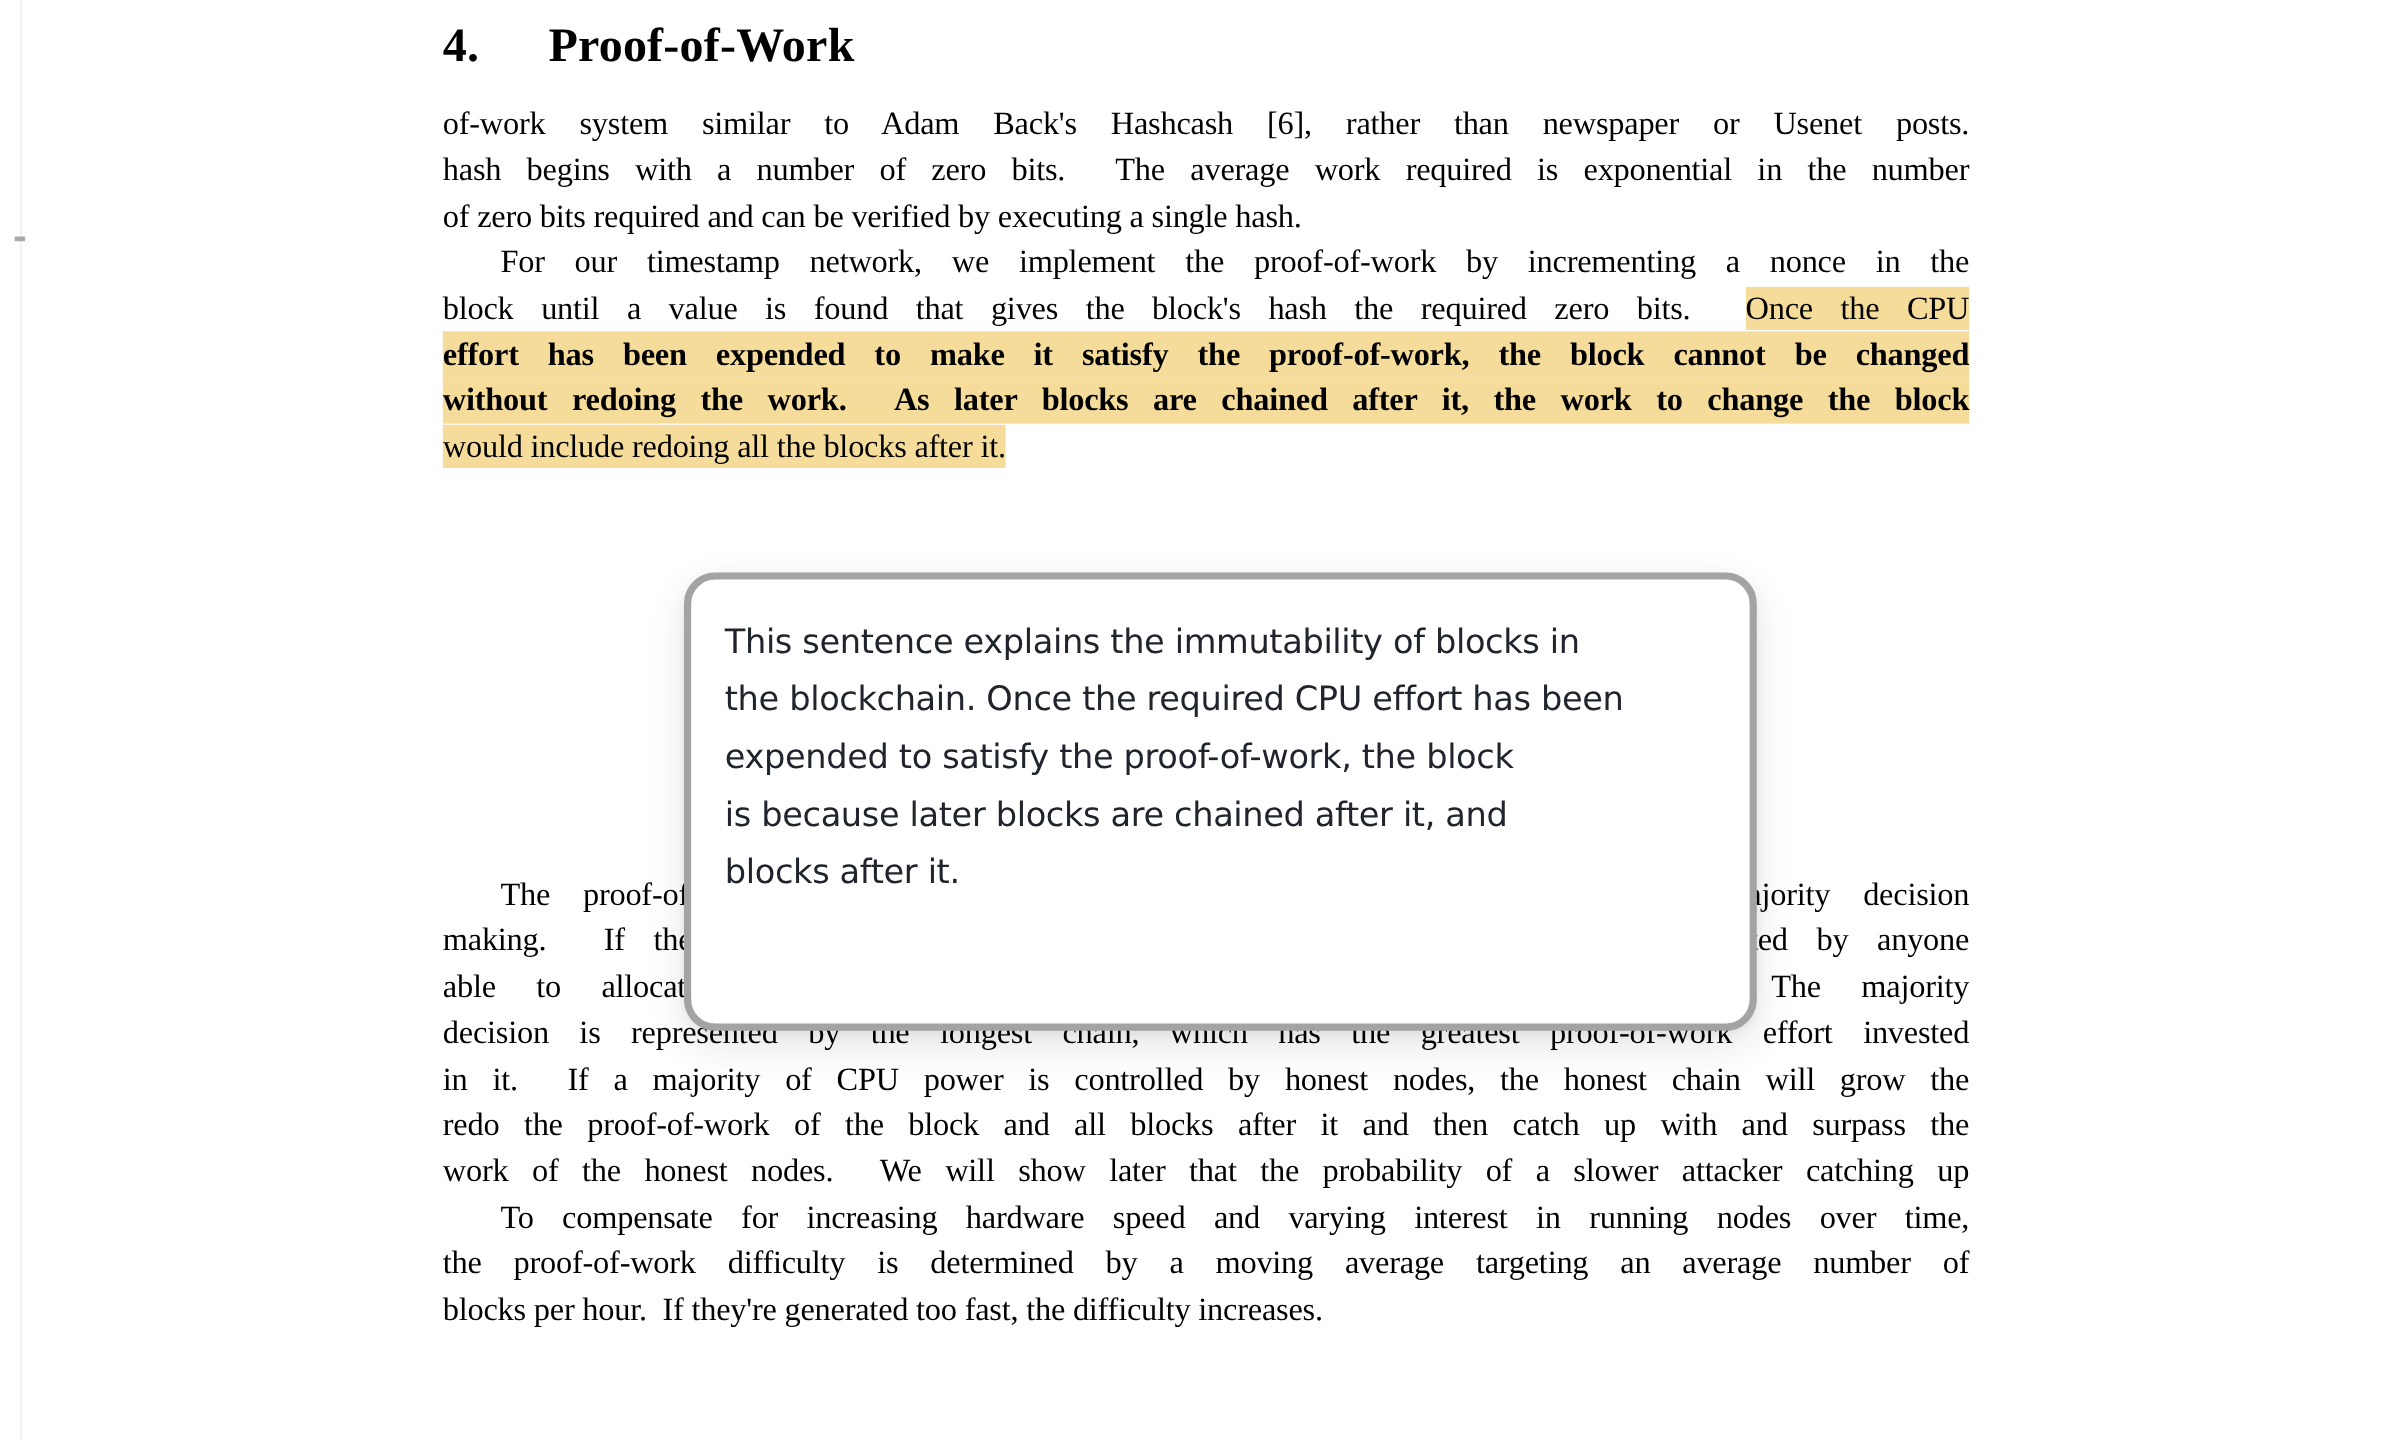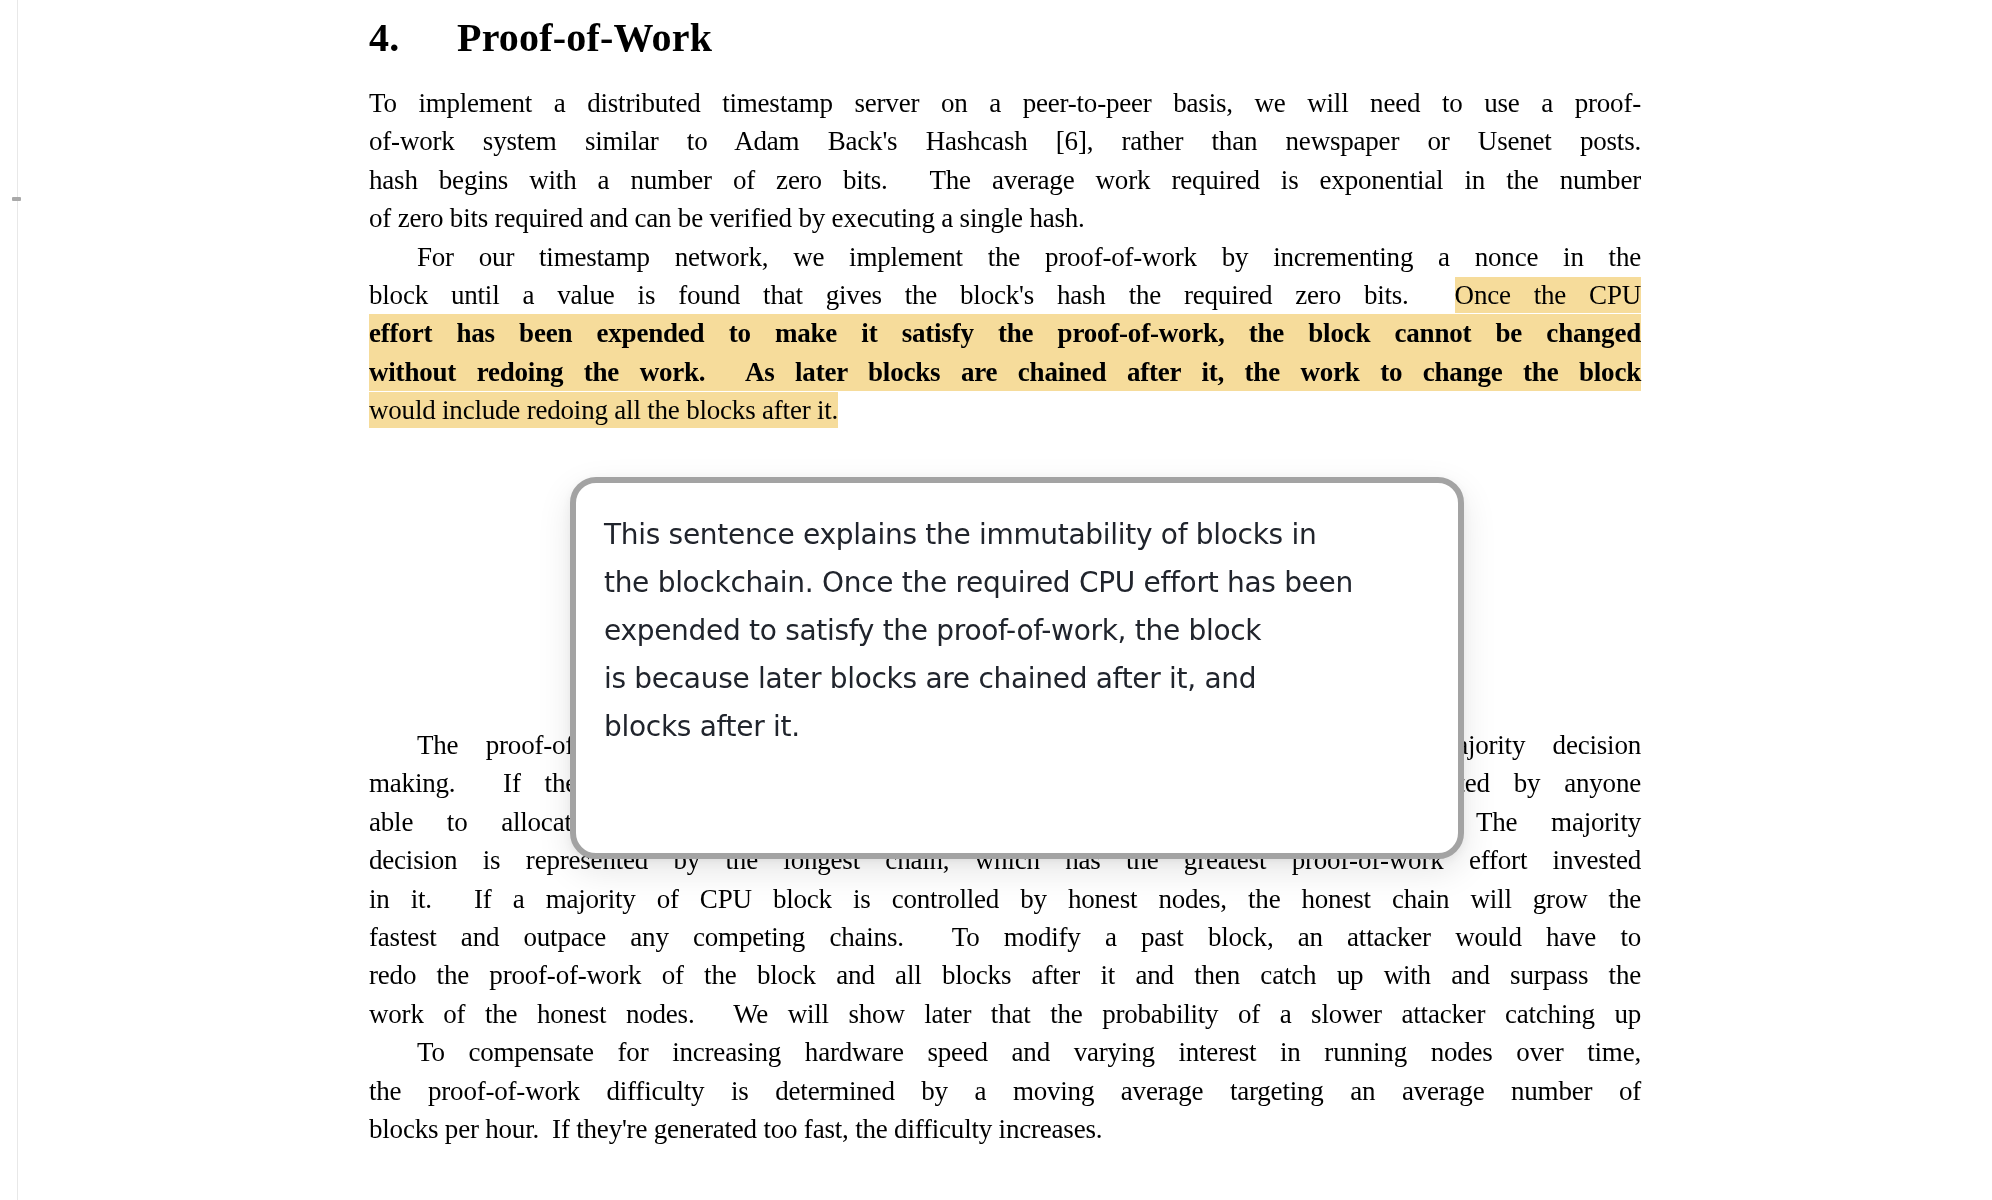--- a/index.html
+++ b/index.html
@@ -35,37 +35,35 @@
 
 <div id="screen" style="--hl: #f6dc9b;">
   <div class="left-divider"></div>
   <div class="left-tick"></div>
 
   <h1 class="doc-column doc-heading" style="margin:0;">
     <span class="heading-num">4.</span><span>Proof-of-Work</span>
   </h1>
 
   <div id="block-a" class="text-block">
-      <div class="doc-line just"><span>To implement a distributed timestamp server on a peer-to-peer basis, we will need to use a proof-</span></div>
       <div class="doc-line just"><span>of-work system similar to Adam Back's Hashcash [6], rather than newspaper or Usenet posts.</span></div>
       <div class="doc-line just"><span>hash begins with a number of zero bits.  The average work required is exponential in the number</span></div>
       <div class="doc-line"><span>of zero bits required and can be verified by executing a single hash.</span></div>
       <div class="doc-line just indent"><span>For our timestamp network, we implement the proof-of-work by incrementing a nonce in the</span></div>
       <div class="doc-line just"><span>block until a value is found that gives the block's hash the required zero bits.  </span><span class="hl">Once the CPU</span></div>
       <div class="doc-line just hl-full"><span>effort has been expended to make it satisfy the proof-of-work, the block cannot be changed</span></div>
       <div class="doc-line just hl-full"><span>without redoing the work.  As later blocks are chained after it, the work to change the block</span></div>
       <div class="doc-line"><span class="hl">would include redoing all the blocks after it.</span></div>
     </div>
   <div id="block-b" class="text-block">
       <div class="doc-line just indent"><span>The proof-of-work also solves the problem of determining representation in majority decision</span></div>
       <div class="doc-line just"><span>making.  If the majority were based on one-IP-address-one-vote, it could be subverted by anyone</span></div>
       <div class="doc-line just"><span>able to allocate many IPs.  Proof-of-work is essentially one-CPU-one-vote.  The majority</span></div>
       <div class="doc-line just"><span>decision is represented by the longest chain, which has the greatest proof-of-work effort invested</span></div>
-      <div class="doc-line just"><span>in it.  If a majority of CPU block is controlled by honest nodes, the honest chain will grow the</span></div>
-      <div class="doc-line just"><span>fastest and outpace any competing chains.  To modify a past block, an attacker would have to</span></div>
+      <div class="doc-line just"><span>in it.  If a majority of CPU power is controlled by honest nodes, the honest chain will grow the</span></div>
       <div class="doc-line just"><span>redo the proof-of-work of the block and all blocks after it and then catch up with and surpass the</span></div>
       <div class="doc-line just"><span>work of the honest nodes.  We will show later that the probability of a slower attacker catching up</span></div>
       <div class="doc-line just indent"><span>To compensate for increasing hardware speed and varying interest in running nodes over time,</span></div>
       <div class="doc-line just"><span>the proof-of-work difficulty is determined by a moving average targeting an average number of</span></div>
       <div class="doc-line"><span>blocks per hour.  If they're generated too fast, the difficulty increases.</span></div>
     </div>
 
   <div class="tooltip-card">
     <div id="tooltip-lines">
         <div class="tooltip-line">This sentence explains the immutability of blocks in</div>

